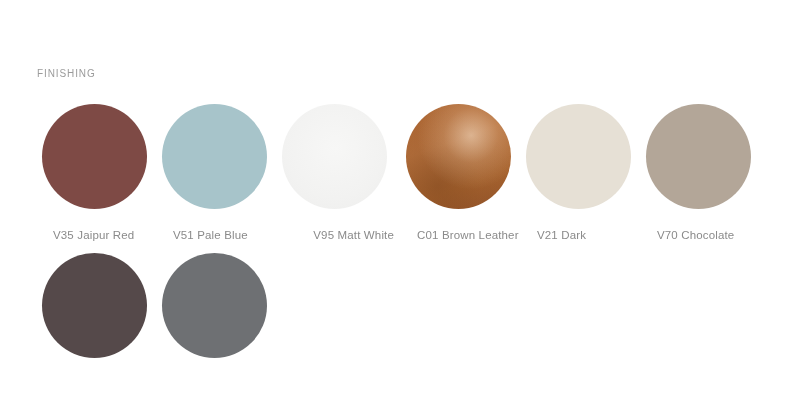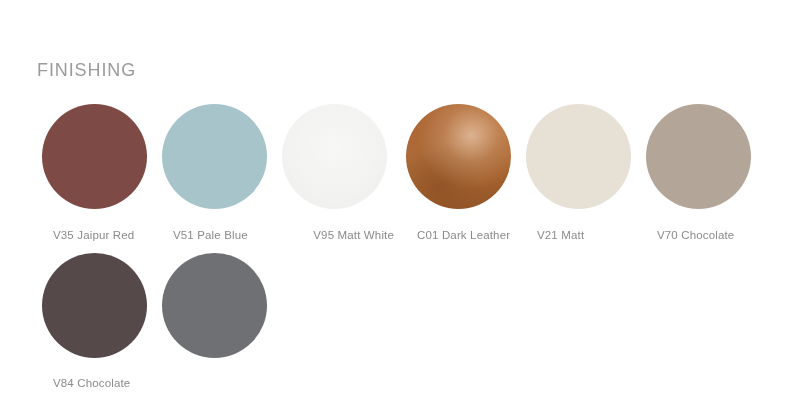--- a/index.html
+++ b/index.html
@@ -21,22 +21,22 @@
     left: 0;
     top: 0;
     width: 797px;
     height: 417px;
     background: #ffffff;
   }
 
   .section-title {
     position: absolute;
     left: 37px;
-    top: 60px;
-    font-size: 18px;
+    top: 68px;
+    font-size: 10px;
     letter-spacing: 0.9px;
     color: #9b9b9b;
     font-weight: 400;
     white-space: nowrap;
   }
 
   .swatch-grid {
     position: absolute;
     left: 0;
     top: 96px;
@@ -96,35 +96,34 @@
         <div class="swatch-item" style="left: 162px;">
           <div class="swatch-disc" style="background: rgb(167, 196, 202);"></div>
           <div class="swatch-label" style="color: rgb(138, 138, 138);">V51 Pale Blue</div>
         </div>
         <div class="swatch-item" style="left: 282px;">
           <div class="swatch-disc" style="background: radial-gradient(circle at 50% 42%, rgb(247, 247, 246) 0%, rgb(242, 242, 241) 62%, rgb(237, 237, 236) 100%);"></div>
           <div class="swatch-label" style="color: rgb(138, 138, 138); text-align: right;">V95 Matt White</div>
         </div>
         <div class="swatch-item" style="left: 406px;">
           <div class="swatch-disc" style="background: radial-gradient(circle at 62% 30%, rgba(255, 236, 214, 0.55) 0%, rgba(255, 226, 196, 0.18) 28%, rgba(0, 0, 0, 0) 55%), radial-gradient(circle at 30% 78%, rgba(90, 45, 15, 0.3) 0%, rgba(90, 45, 15, 0.08) 40%, rgba(0, 0, 0, 0) 70%), linear-gradient(160deg, rgb(169, 98, 47) 0%, rgb(181, 112, 60) 38%, rgb(168, 100, 47) 72%, rgb(146, 83, 42) 100%);"></div>
-          <div class="swatch-label" style="color: rgb(138, 138, 138);">C01 Dark Leather</div>
+          <div class="swatch-label" style="color: rgb(138, 138, 138);">C01 Brown Leather</div>
         </div>
         <div class="swatch-item" style="left: 526px;">
           <div class="swatch-disc" style="background: rgb(230, 224, 213);"></div>
-          <div class="swatch-label" style="color: rgb(138, 138, 138);">V21 Matt</div>
+          <div class="swatch-label" style="color: rgb(138, 138, 138);">V21 Dark</div>
         </div>
         <div class="swatch-item" style="left: 646px;">
           <div class="swatch-disc" style="background: rgb(179, 166, 152);"></div>
           <div class="swatch-label" style="color: rgb(138, 138, 138);">V70 Chocolate</div>
         </div>
       </div>
     <div class="swatch-row row-2">
         <div class="swatch-item" style="left: 42px;">
           <div class="swatch-disc" style="background: rgb(85, 73, 74);"></div>
-          <div class="swatch-label" style="color: rgb(138, 138, 138);">V84 Chocolate</div>
         </div>
         <div class="swatch-item" style="left: 162px;">
           <div class="swatch-disc" style="background: rgb(110, 112, 115);"></div>
         </div>
       </div>
   </div>
 
 </div>
 
 </body></html>

